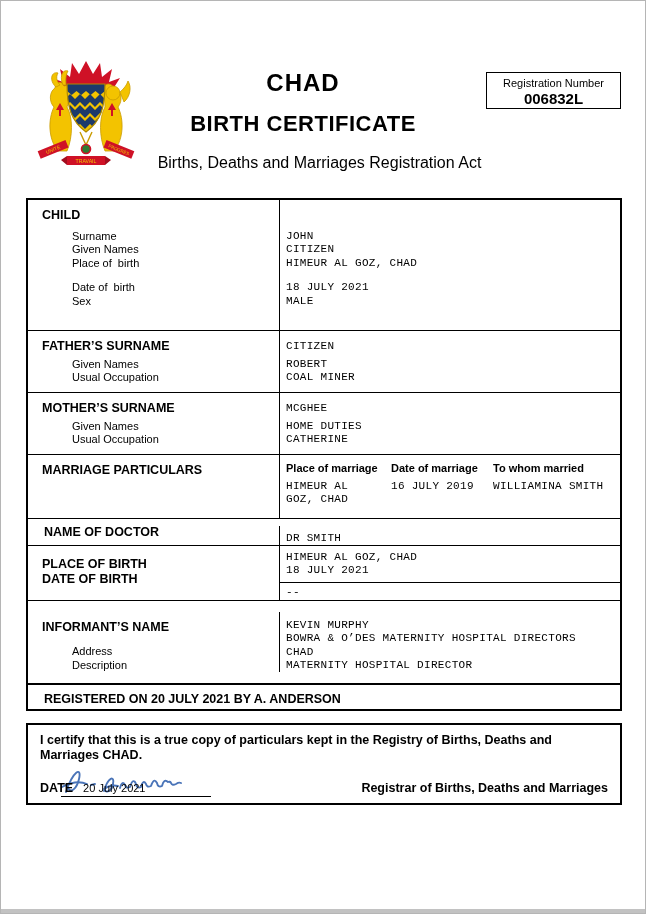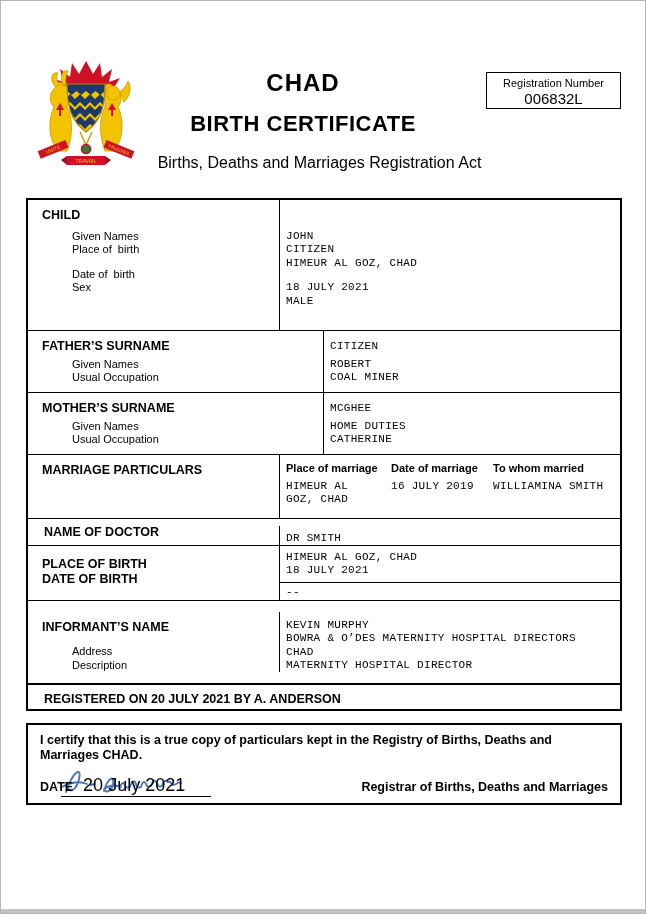--- a/index.html
+++ b/index.html
@@ -13,57 +13,57 @@
   .coat { position:absolute; left:34px; top:56px; }
   .titles { position:absolute; left:0; right:40px; top:68px; text-align:center; }
   .country { font-size:24px; font-weight:bold; letter-spacing:1px; }
   .doc-title { font-size:22px; font-weight:bold; margin-top:14px; letter-spacing:0.5px; }
   .subtitle { font-size:16px; margin-top:17px;padding-left:33px; }
   .regbox {
     position:absolute; left:485px; top:71px; width:135px; height:37px;
     border:1px solid #000; text-align:center; padding-top:4px;
   }
   .regbox .rlabel { font-size:11px; }
-  .regbox .rvalue { font-size:15px; margin-top:1px; }
+  .regbox .rvalue { font-size:15px; margin-top:1px;font-weight:bold; }
   
   .cert-table { position:absolute; left:25px; top:197px; width:596px; border:2px solid #000; }
   .row { display:flex; border-top:1px solid #000; }
   .row:first-child { border-top:none; }
   .col-l { width:251px; }
   .col-r { flex:1; border-left:1px solid #000; }
   .heading { font-size:12.5px; font-weight:bold; line-height:16px; }
   .lbl { font-size:11px; line-height:13.4px; white-space:pre-wrap; }
   .mono { font-family:"Liberation Mono","DejaVu Sans Mono",monospace; font-size:11px; line-height:13.4px; letter-spacing:0.3px; white-space:pre-wrap; }
   .mono.first { line-height:16px; }
   .gap11 { height:11px; } .gap4 { height:4px; }
   .pad { padding:7px 6px 0 14px; }
   .indent { padding-left:30px; }
   .row-child { height:130px; }
-  .row-parent { height:62px;gap:44px; }
+  .row-parent { height:62px; }
   .row-marriage { height:64px; }
   .row-doctor { height:27px; }
   .row-birth { height:55px; }
   .row-informant { height:83px;align-items:center; }
   .row-registered { height:26px; border-top:2px solid #000; padding:6px 0 0 16px; }
   .m-cols { display:flex; padding:7px 0 0 6px; }
   .m-col-h { font-size:11px; font-weight:bold; }
   .mc1 { width:105px; } .mc2 { width:102px; } .mc3 { flex:1; }
   .birth-a { height:37px; border-bottom:1px solid #000; padding:5px 0 0 6px; }
   .birth-b { padding:3px 0 0 6px; }
   .vpad { padding:7px 0 0 6px; }
   .centerv { padding-top:11px; }
   .bold-line { font-size:12.5px; font-weight:bold; line-height:15px; }
   
   .certify { position:absolute; left:25px; top:722px; width:596px; height:82px; border:2px solid #000; }
   .statement { font-size:12.5px; font-weight:bold; line-height:15px; padding:8px 12px 0 12px; }
   .sig-wrap { position:absolute; left:30px; top:33px; width:180px; height:44px; }
   .sig-line { position:absolute; left:33px; top:71px; width:150px; border-top:1.5px solid #000; }
   .cert-bottom { position:absolute; left:12px; right:12px; bottom:7px; display:flex; justify-content:space-between; align-items:baseline; }
   .date-lbl { font-size:12.5px; font-weight:bold; }
-  .date-val { font-size:18px; font-weight:normal; margin-left:10px; }
+  .date-val { font-size:11px; font-weight:normal; margin-left:10px; }
   .registrar { font-size:12.5px; font-weight:bold; }
   
   .brand { position:absolute; right:21px; top:872px; font-size:30px; letter-spacing:0px; color:#3c3c3c; }
   .brand .suffix { color:#7ba41f; }
   .bottom-strip { position:absolute; left:0; right:0; bottom:0; height:4px; background:#c2c2c2; }
 </style>
 </head>
 <body>
 
 <div class="page">
@@ -135,20 +135,21 @@
     <div class="rlabel">Registration Number</div>
     <div class="rvalue">006832L</div>
   </div>
 
   <div class="cert-table">
 
     <div class="row row-child">
       <div class="col-l pad">
         <div class="heading">CHILD</div>
         <div class="indent" style="margin-top:7px;">
+          <div class="lbl">Surname</div>
           <div class="lbl">Given Names</div>
           <div class="lbl">Place of  birth</div>
           <div class="gap11"></div>
           <div class="lbl">Date of  birth</div>
           <div class="lbl">Sex</div>
         </div>
       </div>
       <div class="col-r">
         <div style="padding:30px 0 0 6px;">
           <div class="mono">JOHN</div>

